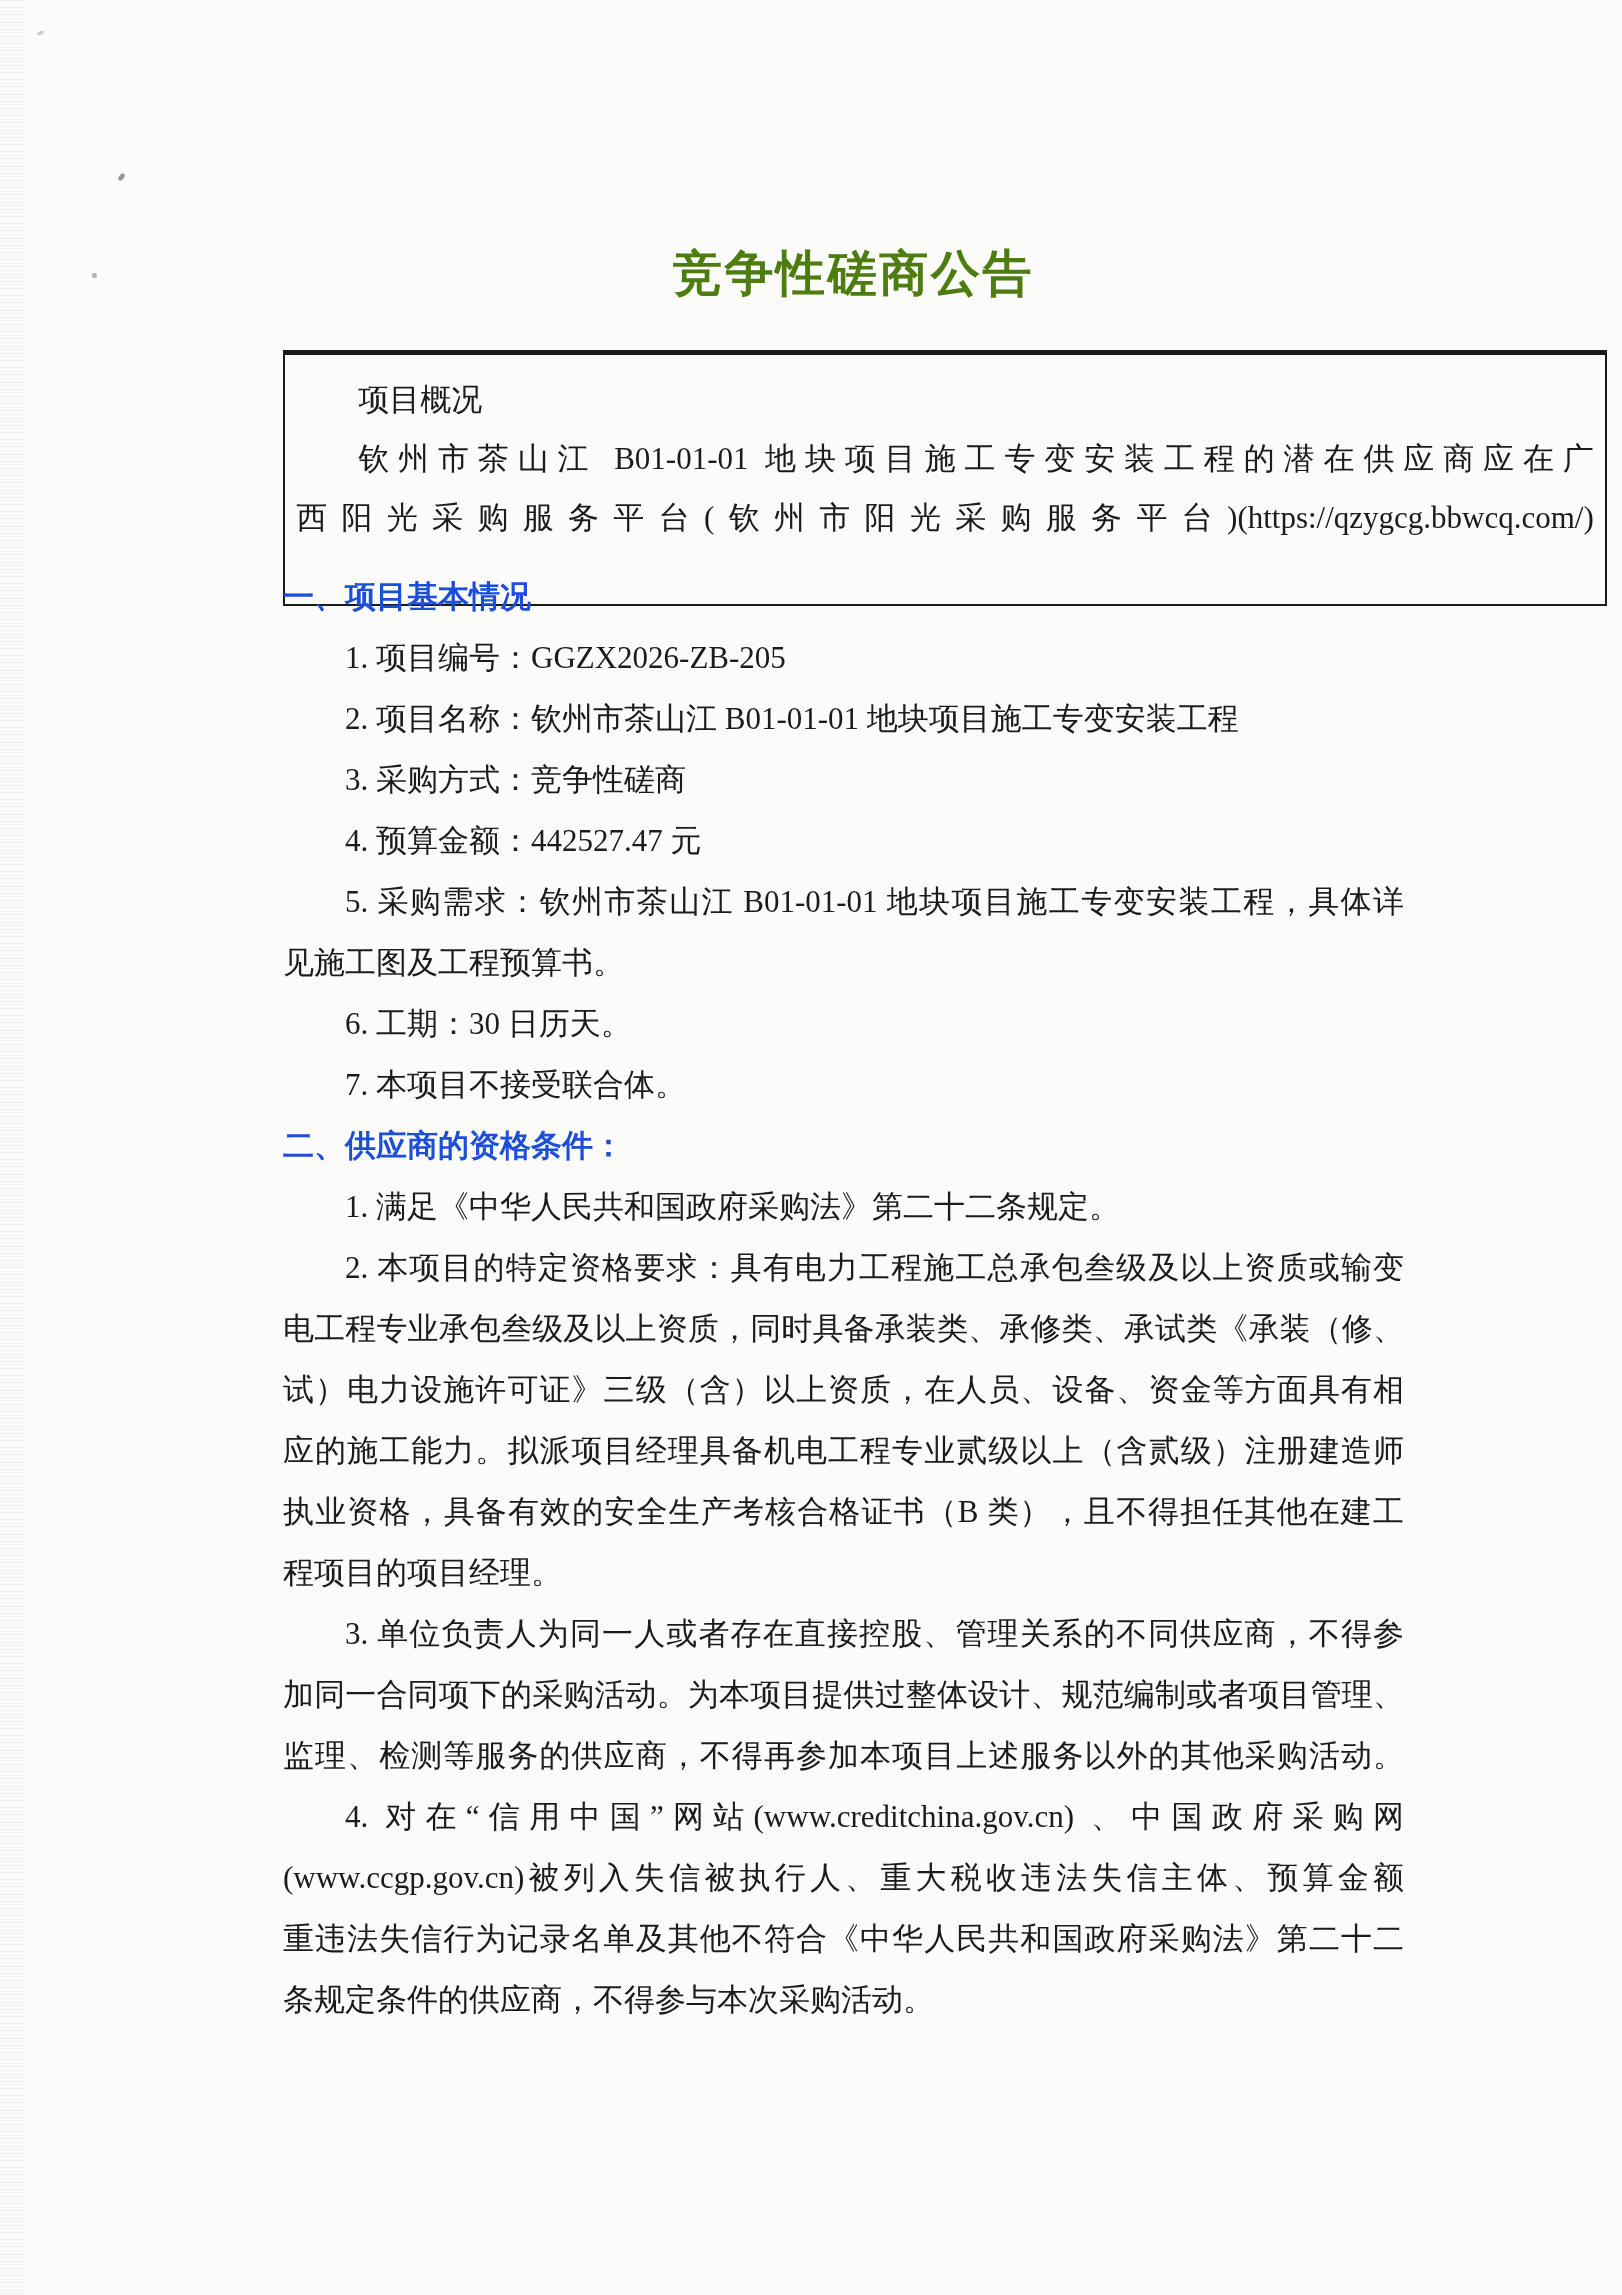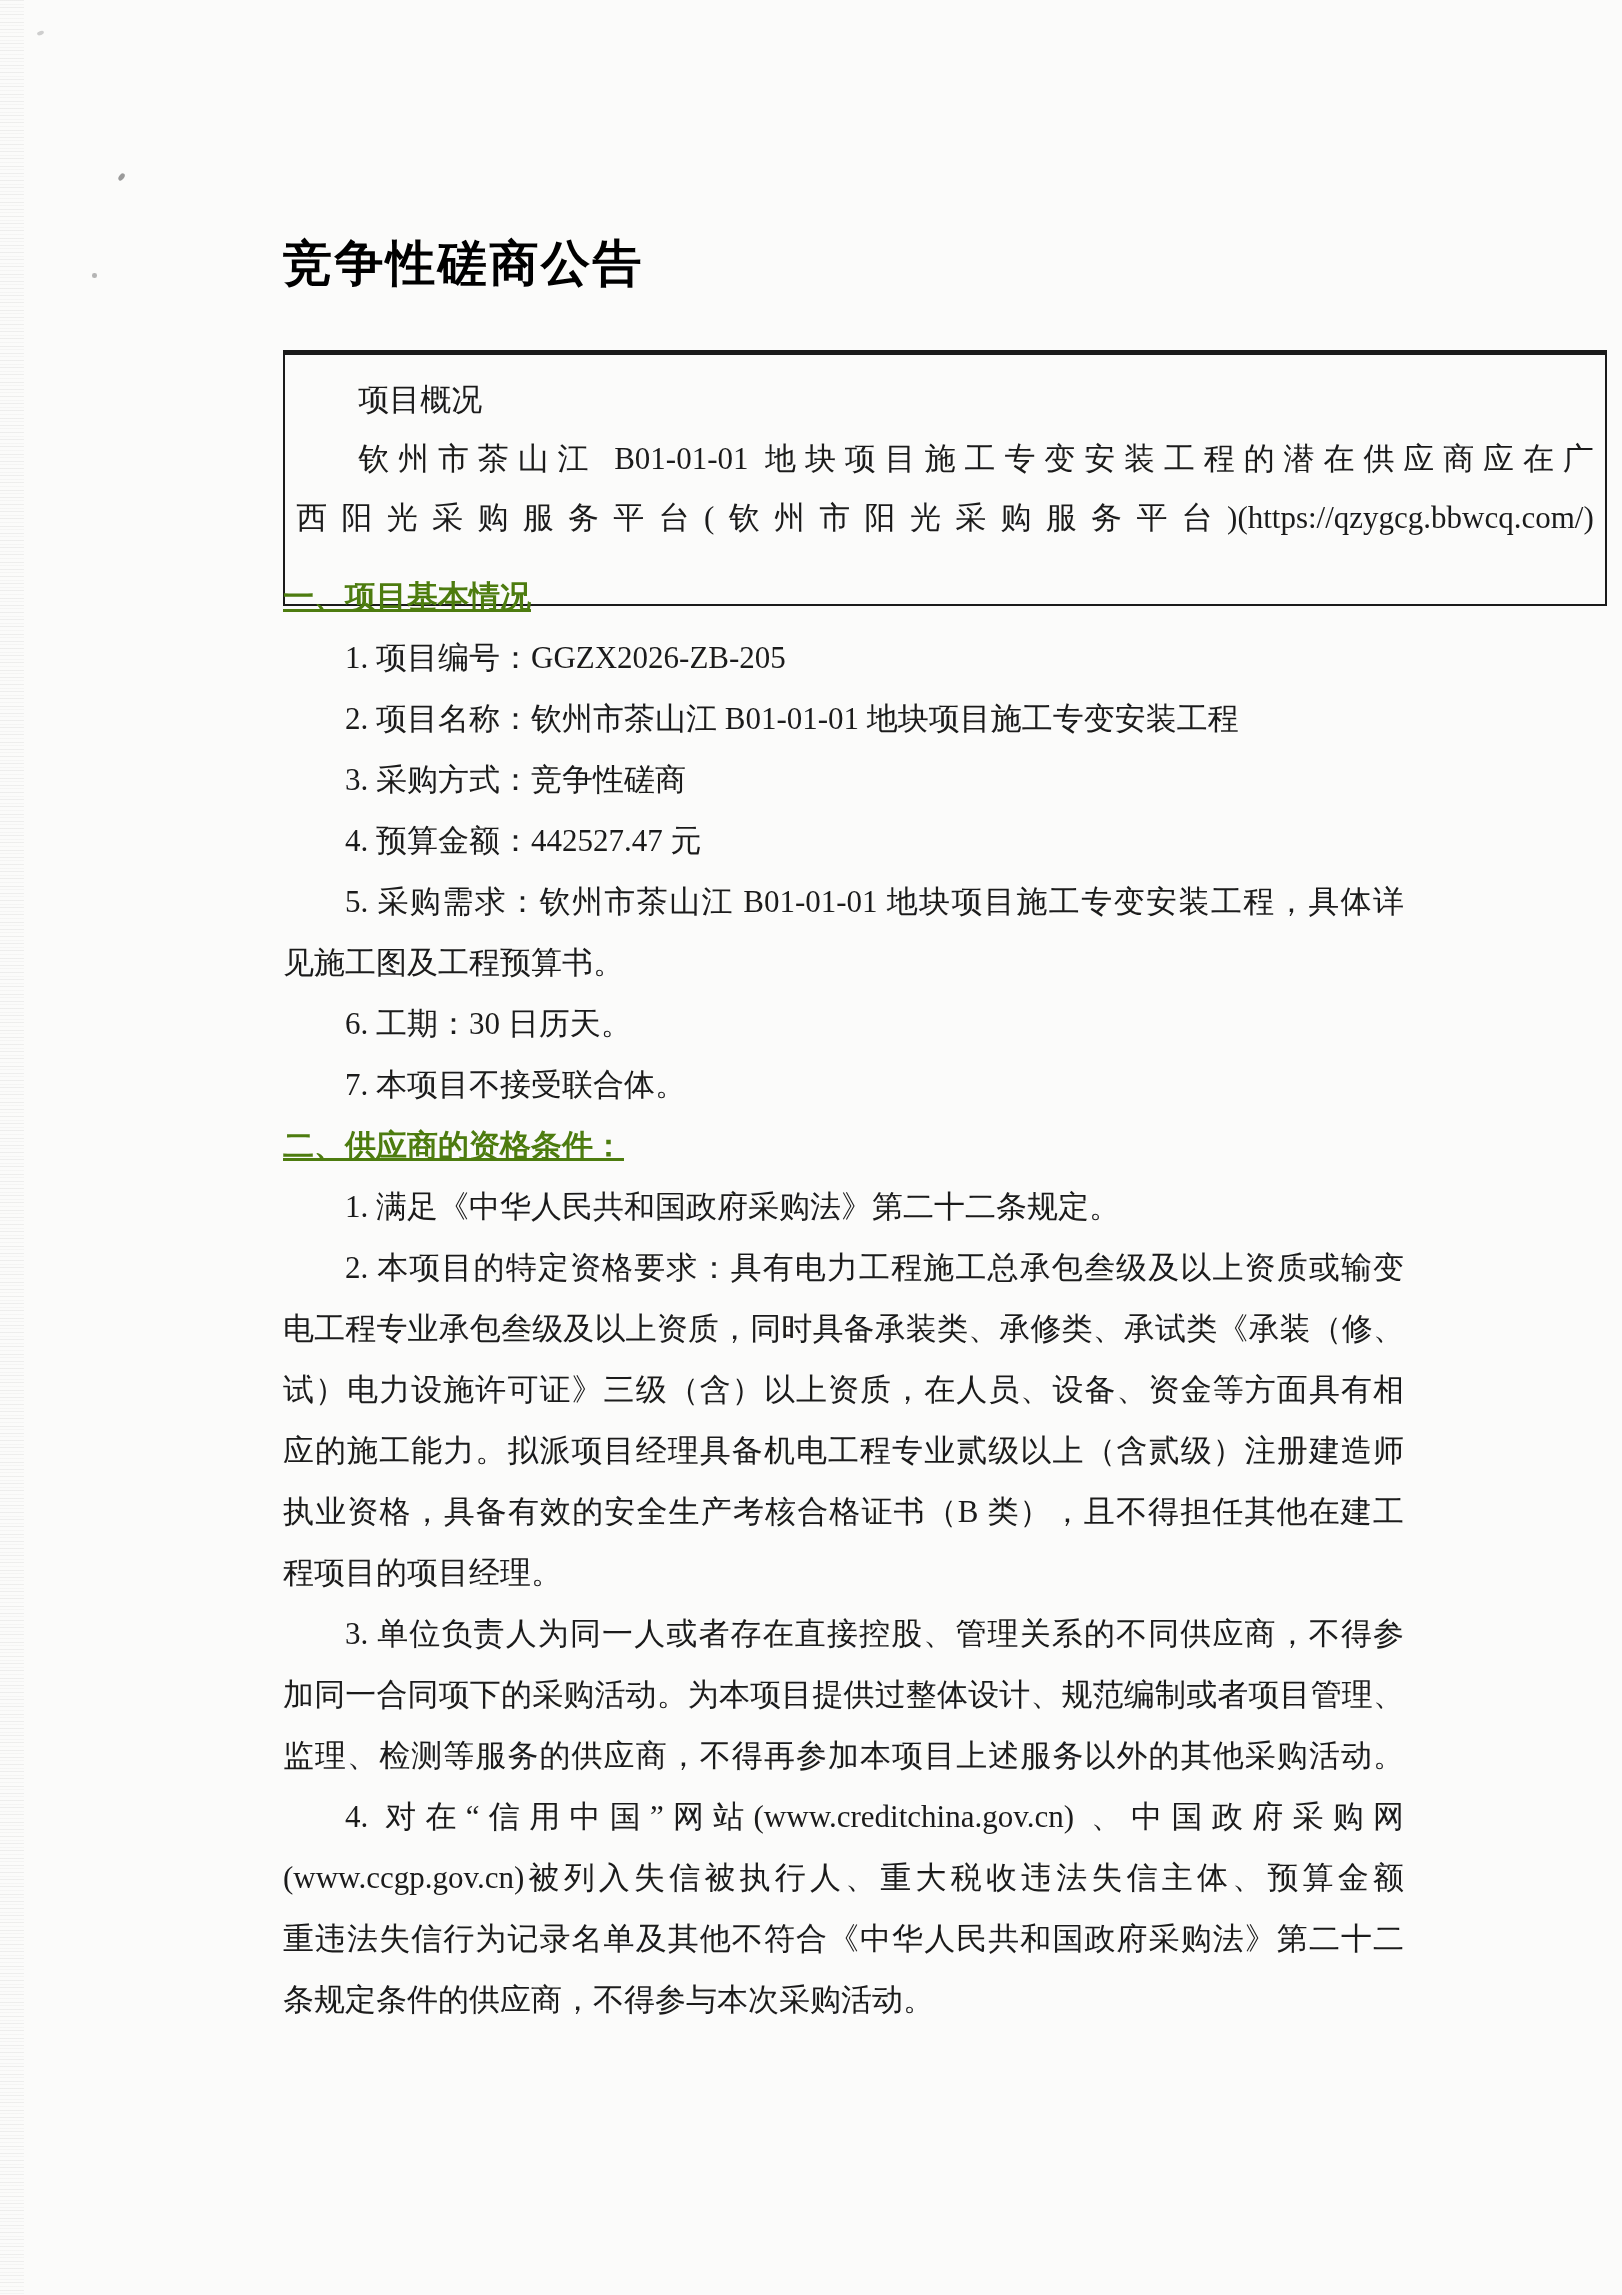--- a/index.html
+++ b/index.html
@@ -32,27 +32,27 @@
   }
   .speck { position: absolute; background: #7a7a7a; border-radius: 50%; }
   .speck.s1 { left: 119px; top: 173px; width: 5.1px; height: 8.2px; transform: rotate(38deg); opacity: .75; }
   .speck.s2 { left: 92px; top: 273px; width: 4.6px; height: 4.6px; opacity: .55; }
   .speck.s3 { left: 37px;  top: 31px;  width: 7.2px; height: 4.1px; transform: rotate(-20deg); opacity: .35; }
 
   .title {
     position: absolute;
     left: 283px; top: 231px;
     width: 1121px;
-    margin: 0;
-    text-align: left;
+    margin: 10px;
+    text-align: center;
     font-family: "Liberation Sans", sans-serif;
     font-weight: 700;
     font-size: 49px;
     letter-spacing: 2.6px;
-    color: #000000;
+    color: #4d7c0f;
   }
 
   .overview-box {
     position: absolute;
     left: 283px; top: 302px;
     width: 1324px; height: 256px;
     box-sizing: border-box;
     border: 2.6px solid #1a1a1a;
     border-top-width: 5.1px;
     padding: 15.3px 11.2px 0 11.2px;
@@ -69,22 +69,21 @@
     width: 1121px;
     font-size: 31px;
     line-height: 61px;
   }
   .doc-body div { margin: 0; }
 
   .heading {
     font-family: "Liberation Sans", sans-serif;
     font-weight: 700;
     font-size: 31px;
-    color: #4d7c0f;
-    text-decoration: underline;
+    color: #1d4ed8;
   }
   .ind { text-indent: 62px; }
   .stretch { text-align: justify; text-align-last: justify; }
   .u {
     text-decoration-thickness: 2.6px;
     text-underline-offset: 8.2px;
     text-decoration-color: #1a1a1a;
   }
 </style>
 </head>

